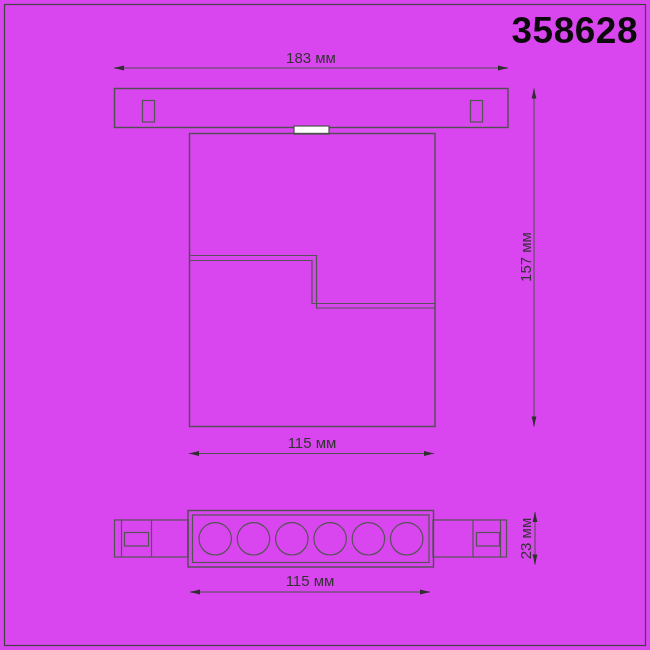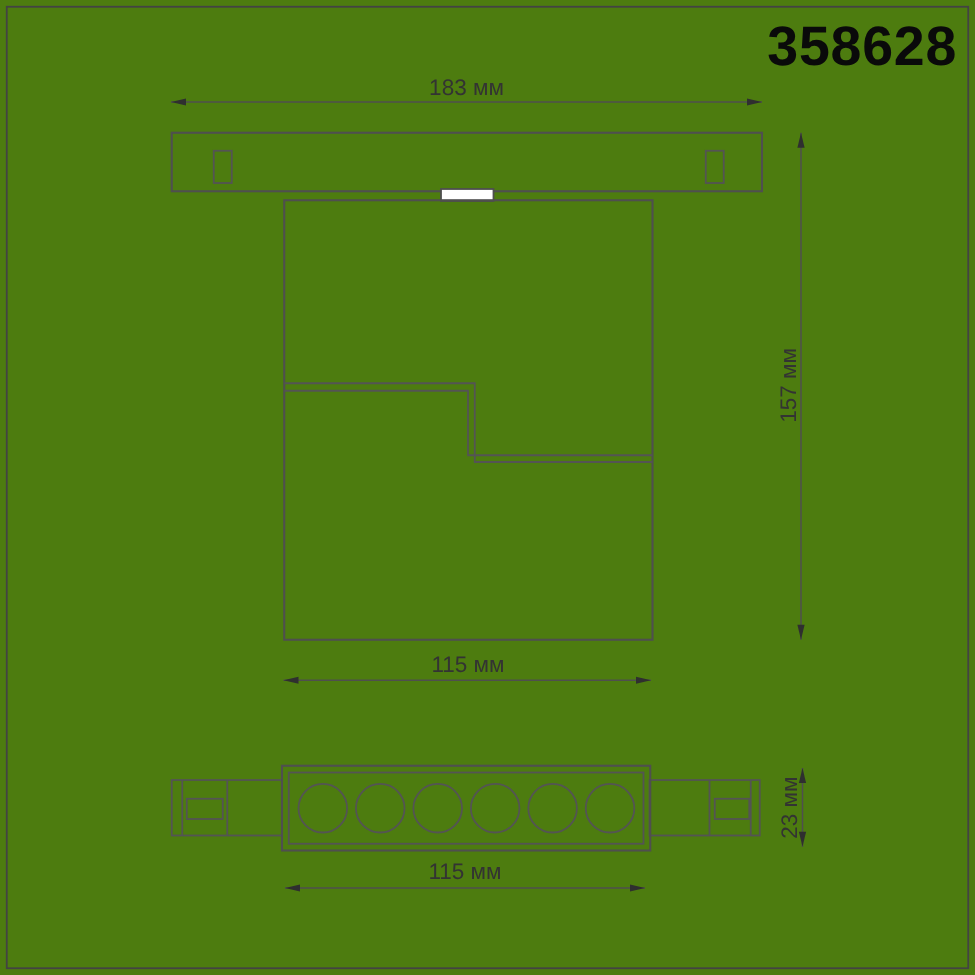--- a/index.html
+++ b/index.html
@@ -4,21 +4,21 @@
 <style>
   html, body {
     margin: 0;
     padding: 0;
     background: #ffffff;
   }
   .page {
     position: relative;
     width: 650px;
     height: 650px;
-    background: #4d7c0f;
+    background: #d946ef;
     font-family: "Liberation Sans", sans-serif;
   }
   svg { display: block; }
 
   .outline       { fill: none; stroke: #4f4f4f; stroke-width: 1.4; }
   .outline-thin  { fill: none; stroke: #545454; stroke-width: 1.2; }
   .white-fill    { fill: #ffffff; stroke: #4f4f4f; stroke-width: 1.2; }
   .dim-line      { fill: none; stroke: #4f4f4f; stroke-width: 1; }
   .arrow         { fill: #2f2f2f; stroke: none; }
   .dim-text      { font-family: "Liberation Sans", sans-serif; font-size: 15px; fill: #333333; }

